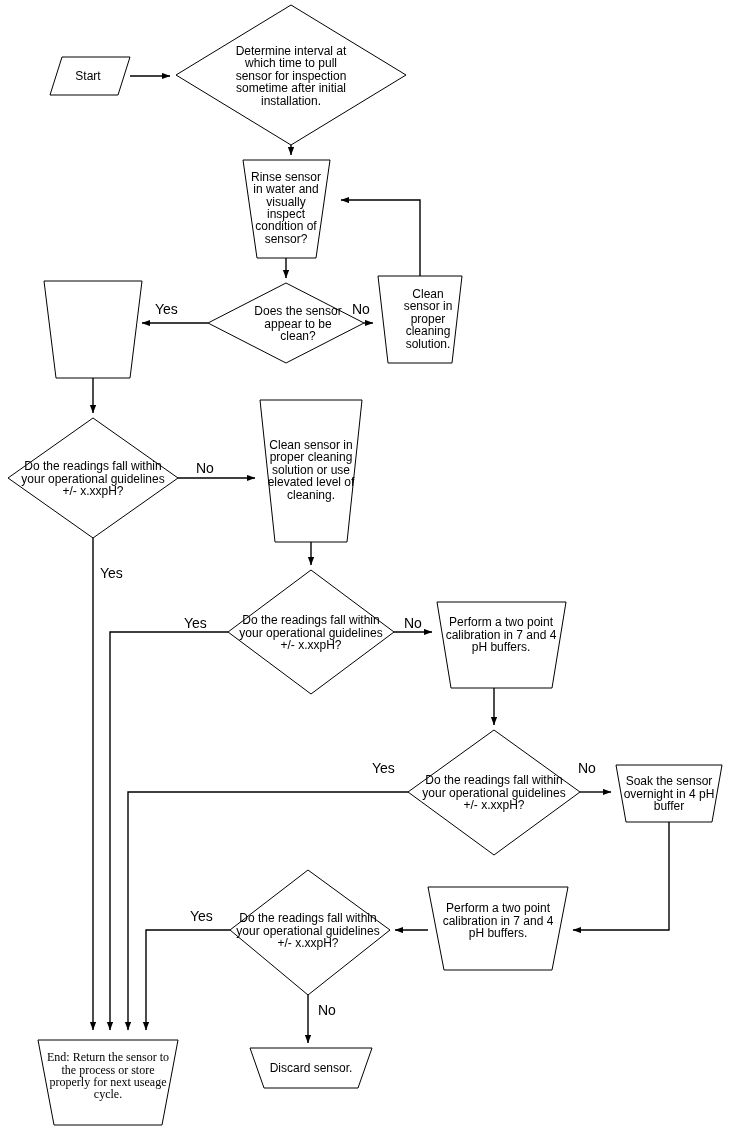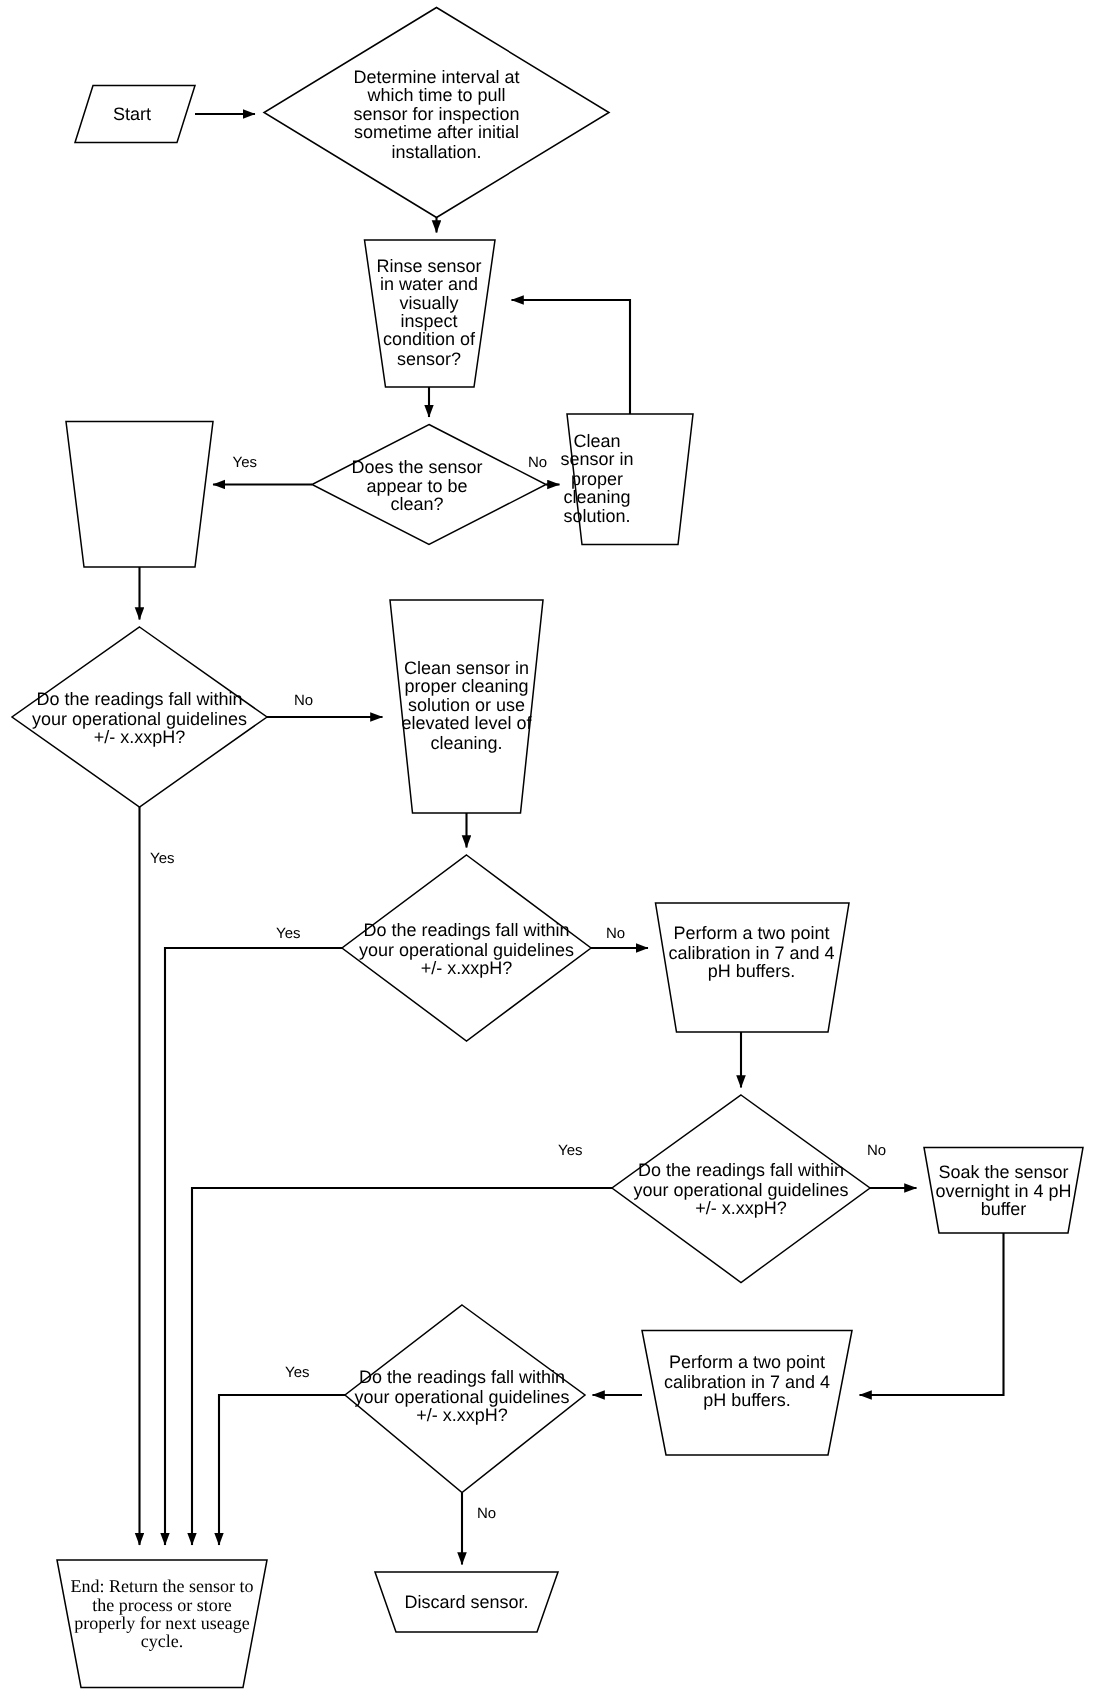--- a/index.html
+++ b/index.html
@@ -40,21 +40,21 @@
     color: #000000;
     white-space: pre-line;
     display: flex;
     align-items: center;
     justify-content: center;
     pointer-events: none;
   }
   .edge-label {
     position: absolute;
     font-family: "Liberation Sans", sans-serif;
-    font-size: 10px;
+    font-size: 14px;
     line-height: 12px;
     color: #000000;
     white-space: nowrap;
   }
 </style>
 </head>
 <body>
 
 <div id="chart-root">
 
@@ -136,23 +136,23 @@
     <path class="flow-line" d="M308,995 L308,1043" marker-end="url(#arrowhead)"></path>
 
   </svg>
 
   <div class="node-text" style="left:52px; top:62px; width:72px; height:28px;">Start</div>
 
   <div class="node-text" style="left:226px; top:36px; width:130px; height:80px;">Determine interval at which time to pull sensor for inspection sometime after initial installation.</div>
 
   <div class="node-text" style="left:248px; top:160px; width:76px; height:96px;">Rinse sensor in water and visually inspect condition of sensor?</div>
 
-  <div class="node-text" style="left:228px; top:295px; width:100px; height:58px;">Does the sensor appear to be clean?</div>
+  <div class="node-text" style="left:248px; top:295px; width:100px; height:58px;">Does the sensor appear to be clean?</div>
 
-  <div class="node-text" style="left:364px; top:280px; width:68px; height:78px;text-align:center;">Clean sensor in proper cleaning solution.</div>
+  <div class="node-text" style="left:394px; top:280px; width:68px; height:78px;text-align:center;">Clean sensor in proper cleaning solution.</div>
 
 
   <div class="node-text" style="left:20px; top:446px; width:146px; height:66px;">Do the readings fall within your operational guidelines +/- x.xxpH?</div>
 
   <div class="node-text" style="left:266px; top:402px; width:90px; height:136px;">Clean sensor in proper cleaning solution or use elevated level of cleaning.</div>
 
   <div class="node-text" style="left:239px; top:600px; width:144px; height:66px;">Do the readings fall within your operational guidelines +/- x.xxpH?</div>
 
   <div class="node-text" style="left:440px; top:604px; width:122px; height:62px;">Perform a two point calibration in 7 and 4 pH buffers.</div>
 

